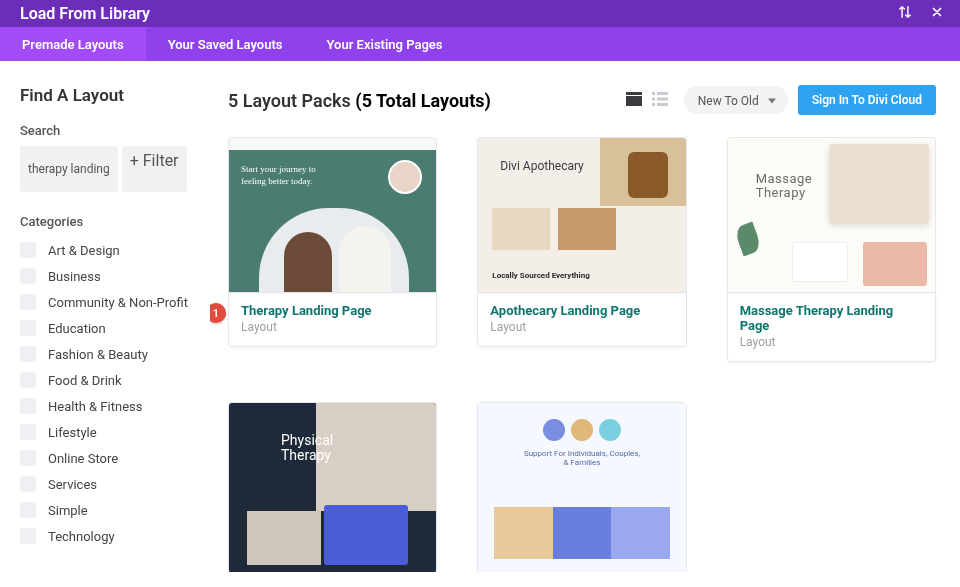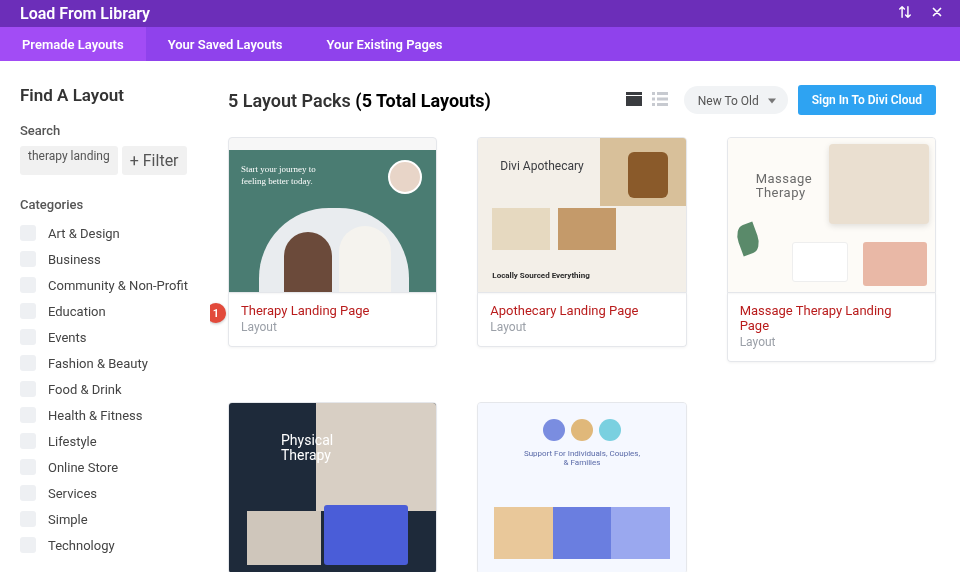--- a/index.html
+++ b/index.html
@@ -9,40 +9,40 @@
     .header-icons { display: flex; gap: 18px; align-items: center; }
     .header-icons svg { cursor: pointer; }
     .tabs { background: #8f42ec; height: 34px; display: flex; align-items: stretch; }
     .tab { display: flex; align-items: center; padding: 0 22px; font-size: 13px; color: #fff; cursor: pointer; font-weight: 600; }
     .tab.active { background: #a24cf5; }
     .content { display: flex; height: calc(100% - 76px); }
     .sidebar { width: 210px; padding: 24px 16px 0 20px; overflow-y: auto; }
     .sidebar h2 { font-size: 17px; font-weight: 600; color: #333; margin-bottom: 18px; }
     .sidebar-label { font-size: 13px; color: #555; margin-bottom: 8px; font-weight: 500; }
     .search-row { display: flex; gap: 4px; margin-bottom: 22px; }
-    .search-tag { background: #f1f1f1; font-size: 12px; color: #555; padding: 3px 8px; border-radius: 3px; }
+    .search-tag { background: #f1f1f1; font-size: 12px; color: #555; padding: 16px 8px; border-radius: 3px; }
     .filter-tag { background: #f1f1f1; font-size: 16px; color: #555; padding: 5px 8px; border-radius: 3px; cursor: pointer; }
     .cat-list { list-style: none; }
     .cat-item { display: flex; align-items: center; gap: 12px; padding: 5px 0; font-size: 13px; color: #444; cursor: pointer; }
     .cat-check { width: 16px; height: 16px; background: #eef0f3; border-radius: 3px; flex-shrink: 0; }
     .main { flex: 1; padding: 24px 24px 0 18px; overflow-y: auto; }
     .main-header { display: flex; align-items: center; justify-content: space-between; margin-bottom: 22px; }
     .main-title { font-size: 18px; font-weight: 600; color: #333; }
     .main-title .muted { color: #000000; font-weight: 700; }
     .main-controls { display: flex; align-items: center; gap: 10px; }
     .view-toggle { display: flex; gap: 10px; align-items: center; margin-right: 6px; }
     .sort-select { background: #f1f3f5; border: none; border-radius: 16px; font-size: 12px; color: #555; padding: 8px 28px 6px 14px; appearance: none; cursor: pointer; position: relative; }
     .sort-wrap { position: relative; }
     .sort-wrap::after { content: ''; position: absolute; right: 12px; top: 50%; transform: translateY(-30%); border-left: 4px solid transparent; border-right: 4px solid transparent; border-top: 5px solid #777; pointer-events: none; }
     .signin-btn { background: #2ea3f2; color: #fff; border: none; border-radius: 3px; font-size: 12px; font-weight: 600; padding: 8px 14px; cursor: pointer; }
     .grid { display: grid; grid-template-columns: repeat(3, 1fr); gap: 40px 40px; }
     .card { position: relative; cursor: pointer; }
     .thumb { width: 100%; height: 156px; border: 1px solid #e5e7eb; border-radius: 4px 4px 0 0; overflow: hidden; background: #f7f7f7; box-shadow: 0 1px 2px rgba(0,0,0,0.04); }
     .card-body { padding: 10px 12px 12px; border: 1px solid #e5e7eb; border-top: none; border-radius: 0 0 4px 4px; box-shadow: 0 1px 3px rgba(0,0,0,0.05); }
-    .card-title { font-size: 13px; font-weight: 400; color: #b91c1c; margin-bottom: 2px; }
+    .card-title { font-size: 13px; font-weight: 700; color: #0f766e; margin-bottom: 2px; }
     .card-sub { font-size: 12px; color: #9ba0a8; }
     .badge { position: absolute; left: -22px; top: 166px; width: 20px; height: 20px; background: #e24a3b; border-radius: 50%; color: #fff; font-size: 11px; font-weight: 600; display: flex; align-items: center; justify-content: center; box-shadow: 0 1px 3px rgba(0,0,0,0.25); }
     .thumb.pending { height: 172px; border-radius: 4px; }
     
     .t-inner { width: 100%; height: 100%; position: relative; }
   </style>
 </head>
 <body>
 
 <div class="header">
@@ -85,24 +85,20 @@
           <span class="cat-check"></span>
           <span>Business</span>
         </li>
       <li class="cat-item">
           <span class="cat-check"></span>
           <span>Community &amp; Non-Profit</span>
         </li>
       <li class="cat-item">
           <span class="cat-check"></span>
           <span>Education</span>
-        </li>
-      <li class="cat-item">
-          <span class="cat-check"></span>
-          <span>Events</span>
         </li>
       <li class="cat-item">
           <span class="cat-check"></span>
           <span>Fashion &amp; Beauty</span>
         </li>
       <li class="cat-item">
           <span class="cat-check"></span>
           <span>Food &amp; Drink</span>
         </li>
       <li class="cat-item">

